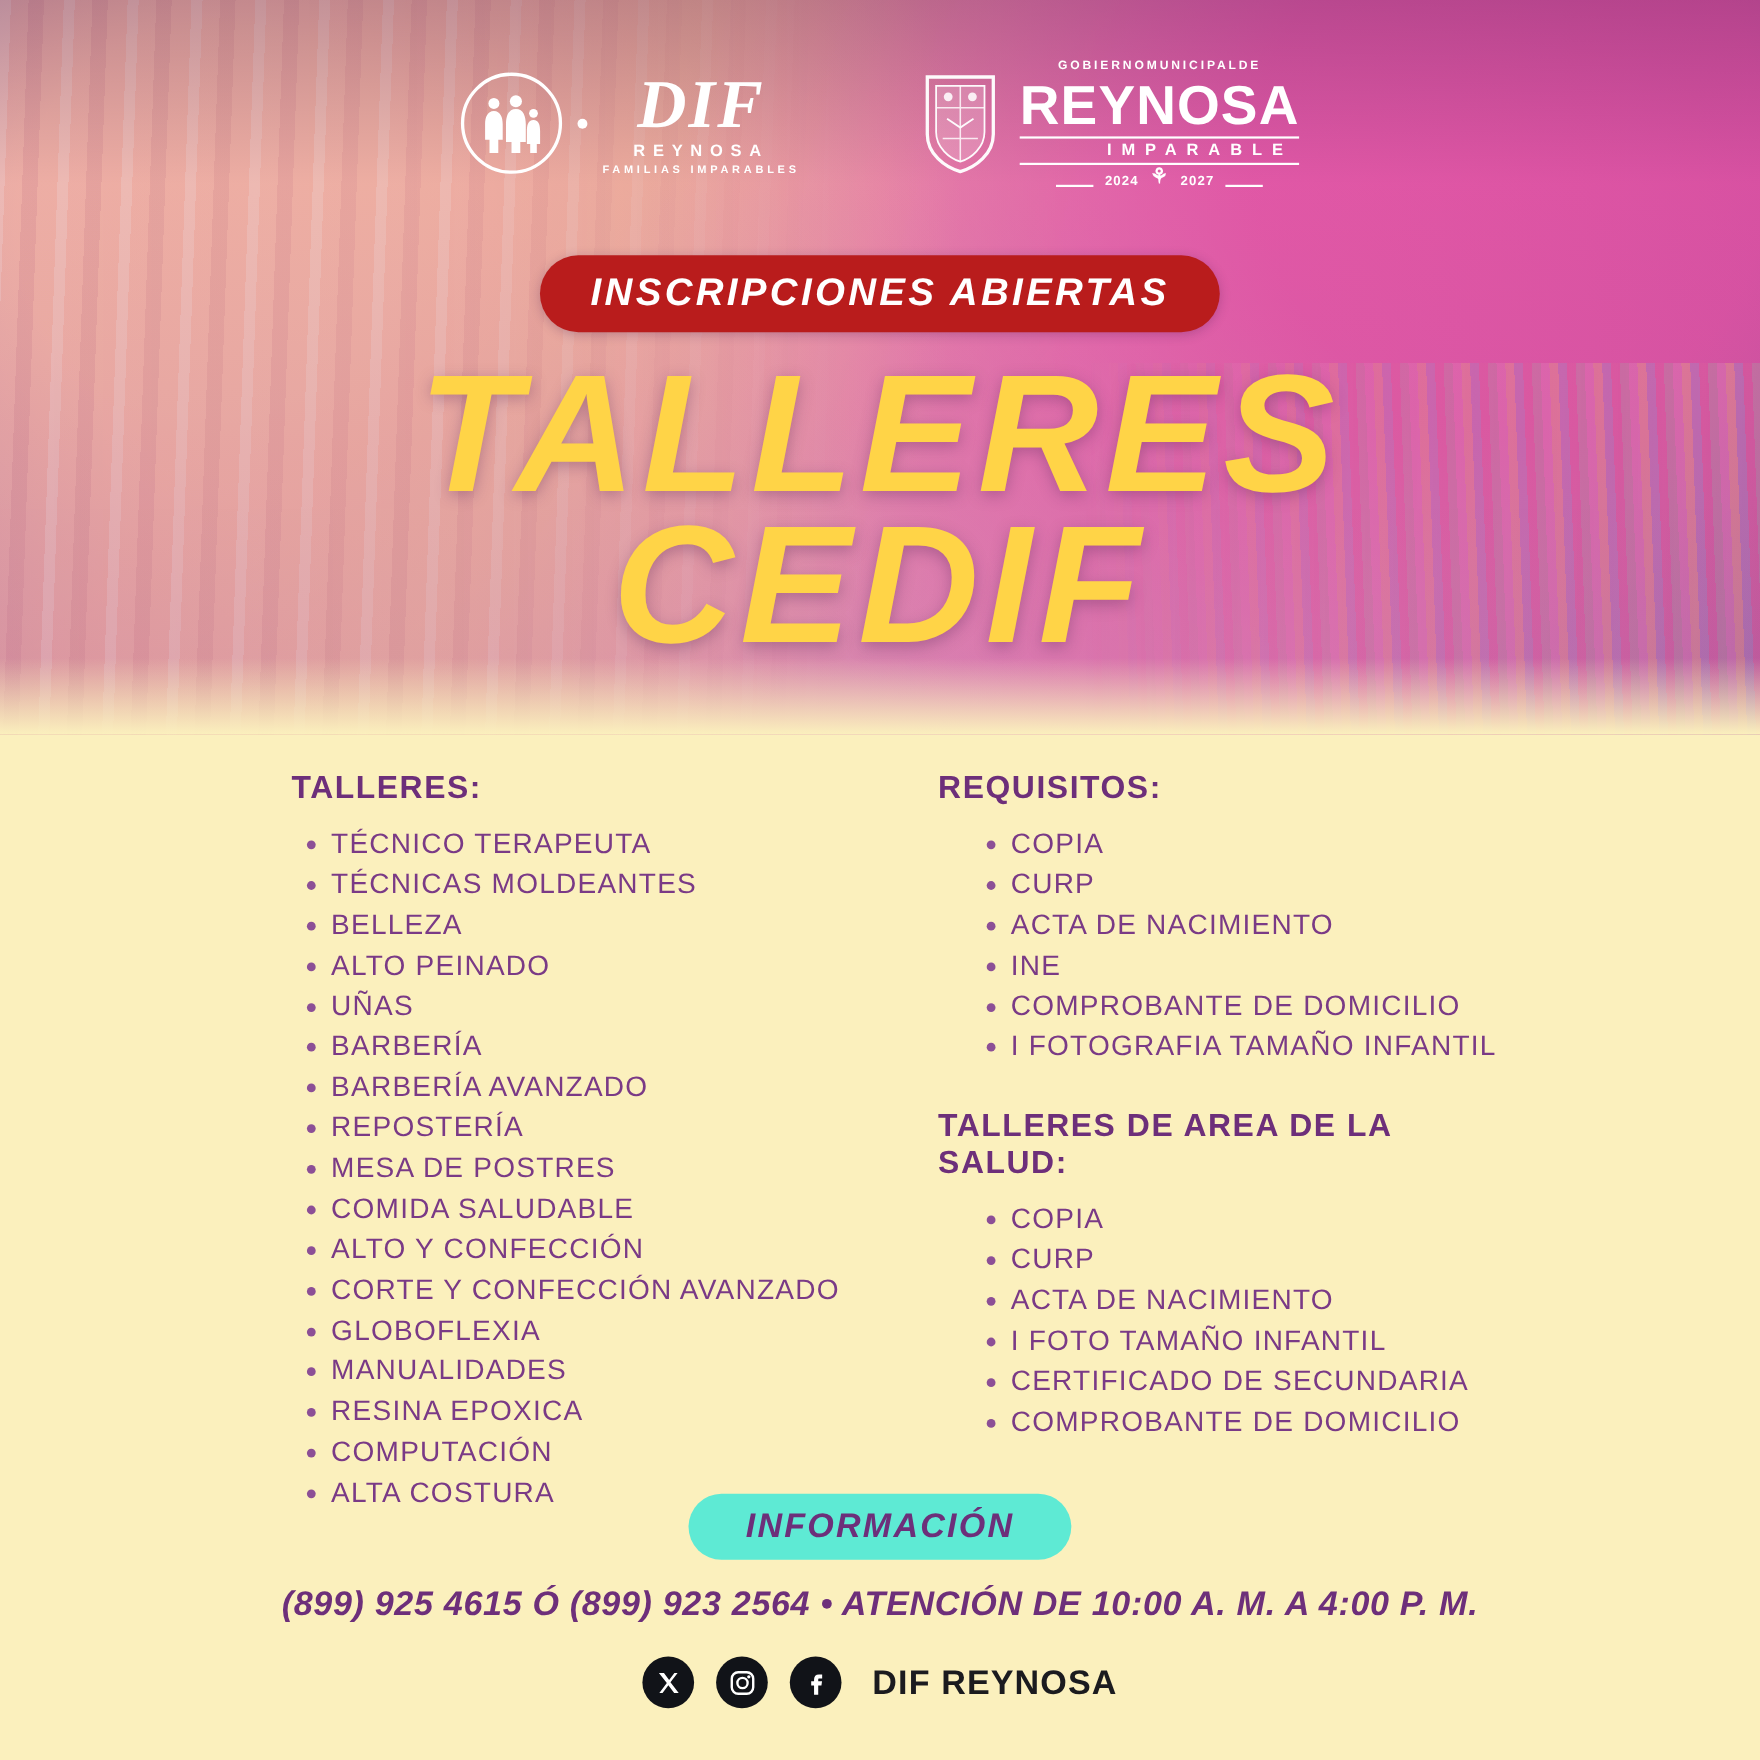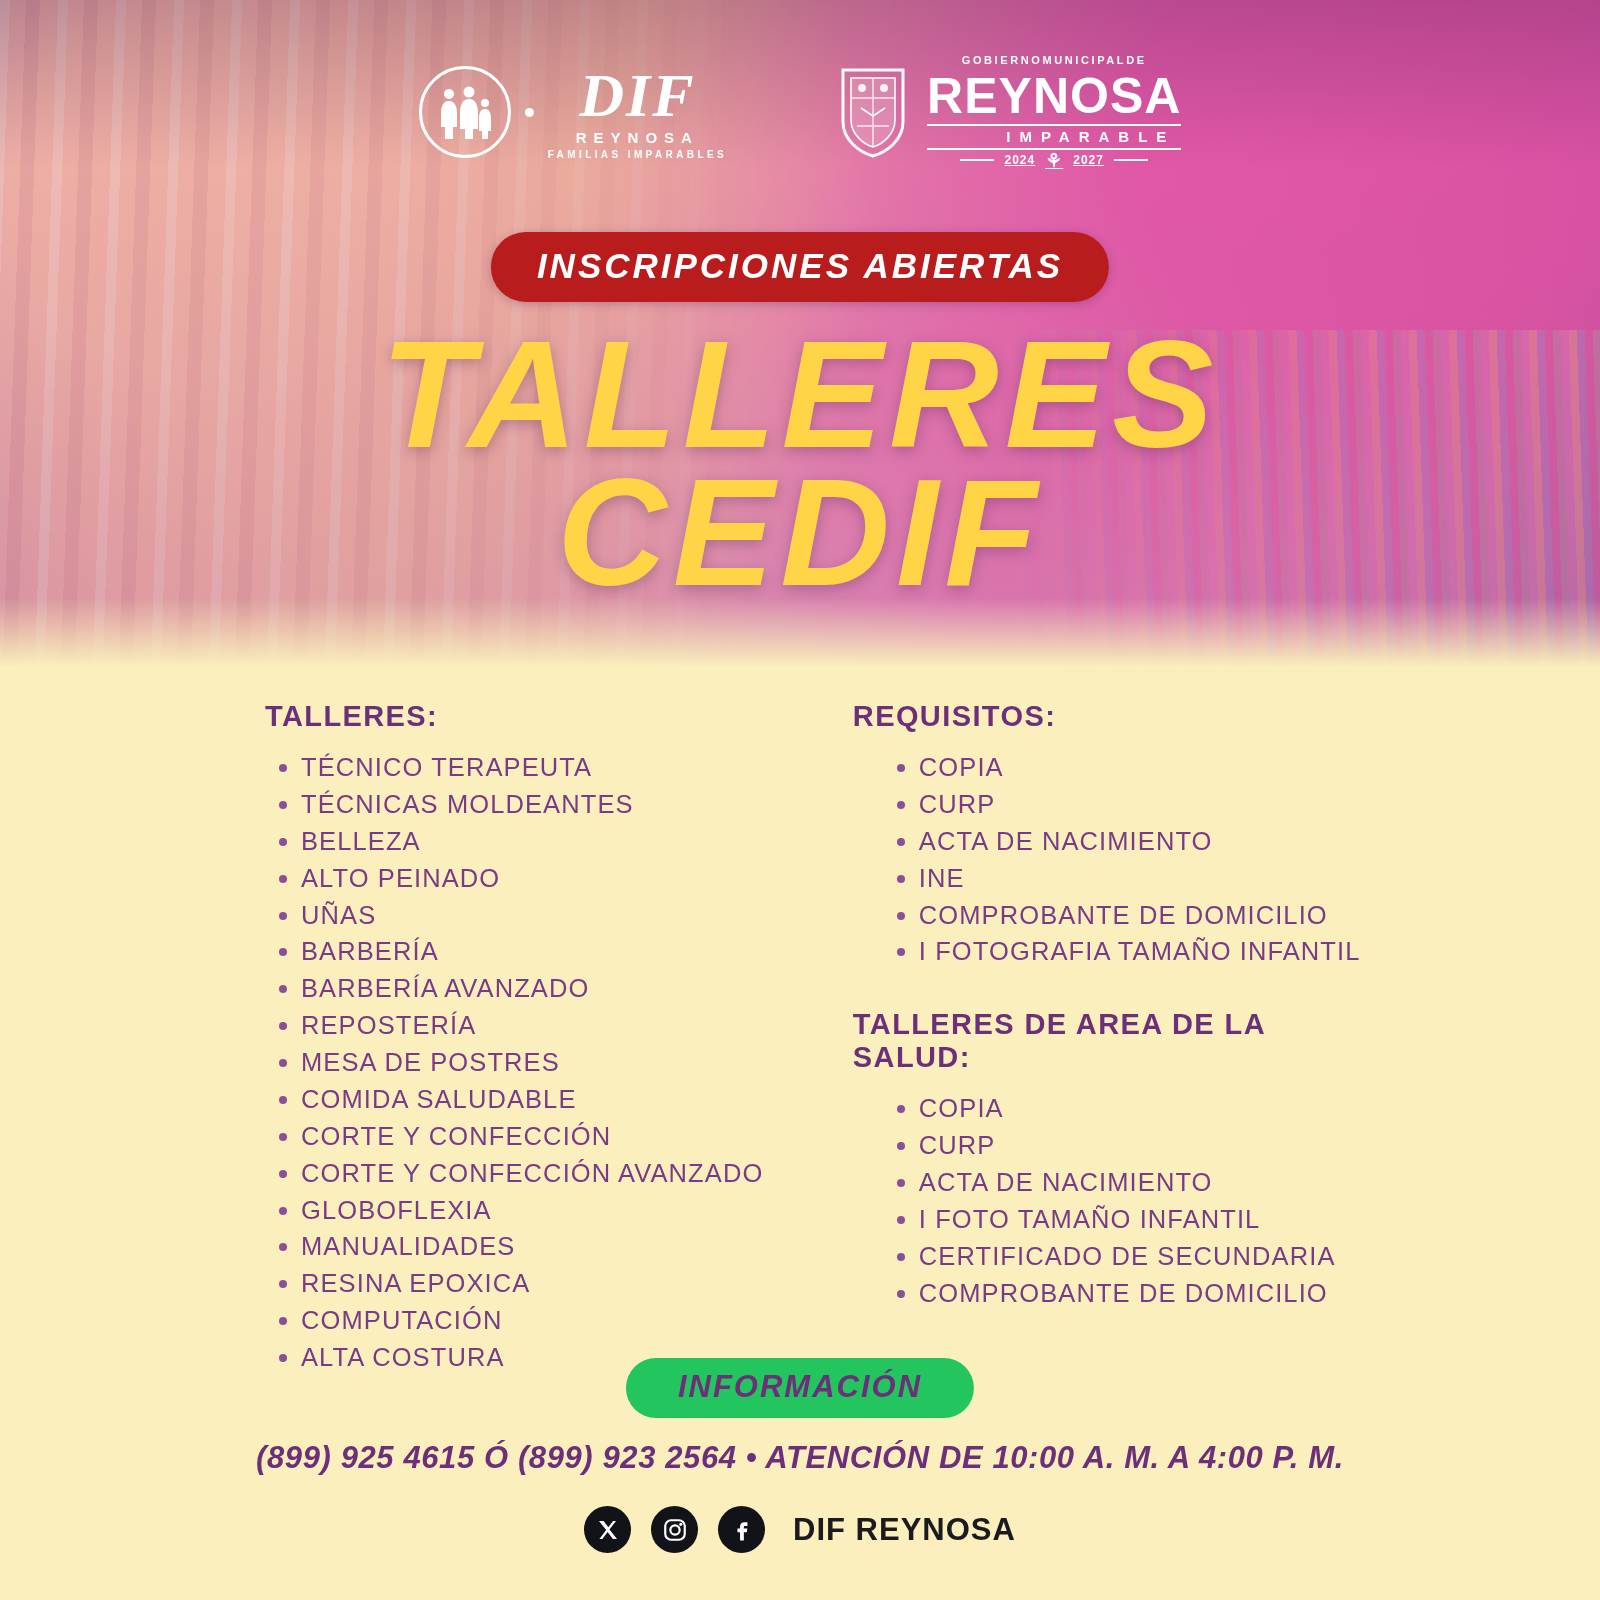--- a/index.html
+++ b/index.html
@@ -95,21 +95,21 @@
   .shield{width:72px;height:96px;flex:none;opacity:.97;}
   .rey-text{display:flex;flex-direction:column;align-items:center;line-height:1;}
   .rey-top{color:#fff;font-size:11px;letter-spacing:2.6px;font-weight:700;margin-bottom:5px;}
   .rey-word{color:#fff;font-size:50px;font-weight:800;letter-spacing:1px;}
   .rey-imp{
     color:#fff;font-size:15px;letter-spacing:9px;font-weight:700;
     border-top:2px solid #fff;border-bottom:2px solid #fff;
     padding:3px 6px 4px;margin-top:3px;width:100%;text-align:right;box-sizing:border-box;
   }
   .rey-years{
-    margin-top:1px;display:flex;align-items:center;gap:10px;color:#fff;font-size:12px;font-weight:700;letter-spacing:1px;text-decoration:underline;
+    margin-top:1px;display:flex;align-items:flex-end;gap:10px;color:#fff;font-size:12px;font-weight:700;letter-spacing:1px;
   }
   .rey-years .ln{width:34px;height:2px;background:#fff;display:block;}
   .rey-years .eagle{font-size:19px;line-height:1;}
 
   
   .pill{
     position:absolute;left:50%;transform:translateX(-50%);
     top:232px;
     background:#b91c1c;
     border-radius:38px;
@@ -154,21 +154,21 @@
   }
   ul.lst li:before{
     content:"";position:absolute;left:-22px;top:13px;
     width:8px;height:8px;border-radius:50%;background:#8c4f96;
   }
   .gap{height:36px;}
 
   
   .info-pill{
     position:absolute;left:50%;transform:translateX(-50%);
-    top:690px;background:#22c55e;border-radius:30px;
+    top:690px;background:#5eead4;border-radius:30px;
     padding:11px 52px 13px;
   }
   .info-pill span{
     color:#6d2f7a;font-size:31px;font-weight:800;font-style:italic;letter-spacing:2px;
   }
   .phones{
     position:absolute;left:0;top:772px;width:1600px;text-align:center;
     color:#6d2f7a;font-size:31px;font-weight:700;font-style:italic;letter-spacing:.6px;
   }
   .social{
@@ -261,21 +261,21 @@
             <li>TÉCNICO TERAPEUTA</li>
             <li>TÉCNICAS MOLDEANTES</li>
             <li>BELLEZA</li>
             <li>ALTO PEINADO</li>
             <li>UÑAS</li>
             <li>BARBERÍA</li>
             <li>BARBERÍA AVANZADO</li>
             <li>REPOSTERÍA</li>
             <li>MESA DE POSTRES</li>
             <li>COMIDA SALUDABLE</li>
-            <li>CORTE Y CONFECCIÓN</li>
+            <li>ALTO Y CONFECCIÓN</li>
             <li>CORTE Y CONFECCIÓN AVANZADO</li>
             <li>GLOBOFLEXIA</li>
             <li>MANUALIDADES</li>
             <li>RESINA EPOXICA</li>
             <li>COMPUTACIÓN</li>
             <li>ALTA COSTURA</li>
           </ul>
       </div>
 
       <div class="col-right">

